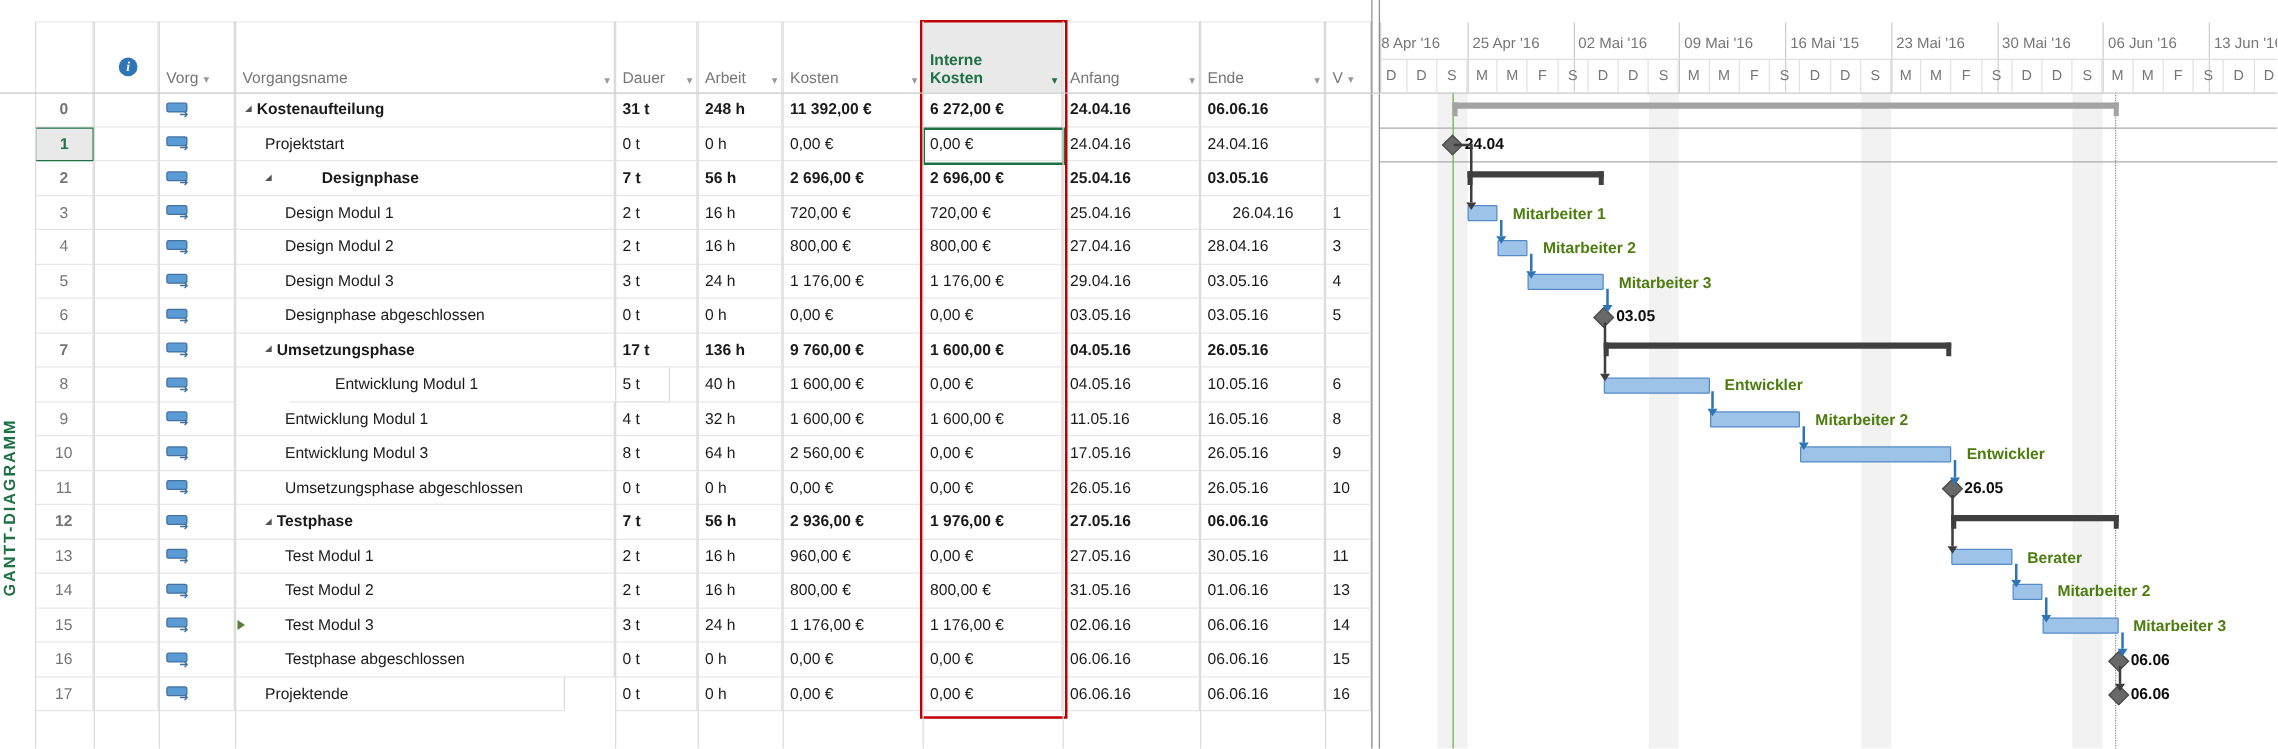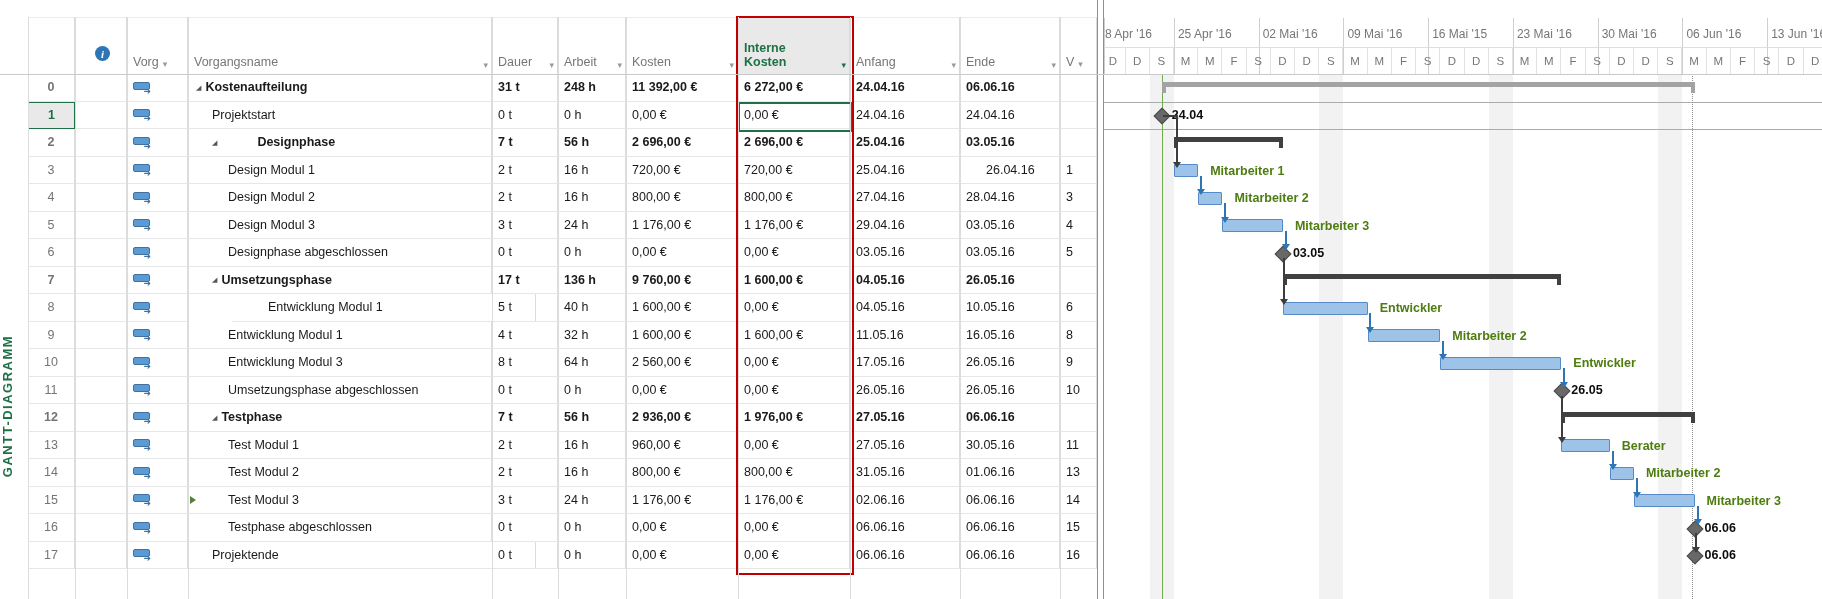--- a/index.html
+++ b/index.html
@@ -404,21 +404,21 @@
       <div class="cell" style="left: 960px; top: 514px; width: 100px; height: 27.5px;">06.06.16</div>
       <div class="cell" style="left: 1060px; top: 514px; width: 37px; height: 27.5px;">15</div>
       <div class="cell numcol" style="left: 28px; top: 541.5px; width: 47px; height: 27.5px;">17</div>
       <div class="cell" style="left: 75px; top: 541.5px; width: 52px; height: 27.5px;"></div>
       <div class="cell" style="left: 127px; top: 541.5px; width: 61px; height: 27.5px;">
         <div class="mode">
           <div class="bar"></div>
           <div class="arr">➜</div>
         </div>
       </div>
-      <div class="cell" style="left: 188px; top: 541.5px; width: 348px; height: 27.5px; padding-left: 24px;">
+      <div class="cell" style="left: 188px; top: 541.5px; width: 264px; height: 27.5px; padding-left: 24px;">
         <div style="white-space: nowrap;">Projektende</div>
       </div>
       <div class="cell" style="left: 492px; top: 541.5px; width: 66px; height: 27.5px;">0 t</div>
       <div class="cell" style="left: 558px; top: 541.5px; width: 68px; height: 27.5px;">0 h</div>
       <div class="cell" style="left: 626px; top: 541.5px; width: 112px; height: 27.5px;">0,00 €</div>
       <div class="cell" style="left: 738px; top: 541.5px; width: 112px; height: 27.5px;">0,00 €</div>
       <div class="cell" style="left: 850px; top: 541.5px; width: 110px; height: 27.5px;">06.06.16</div>
       <div class="cell" style="left: 960px; top: 541.5px; width: 100px; height: 27.5px;">06.06.16</div>
       <div class="cell" style="left: 1060px; top: 541.5px; width: 37px; height: 27.5px;">16</div>
     </div>

